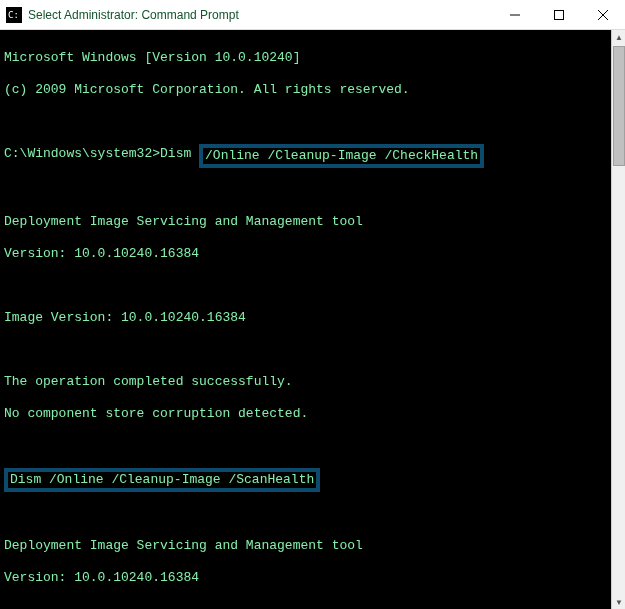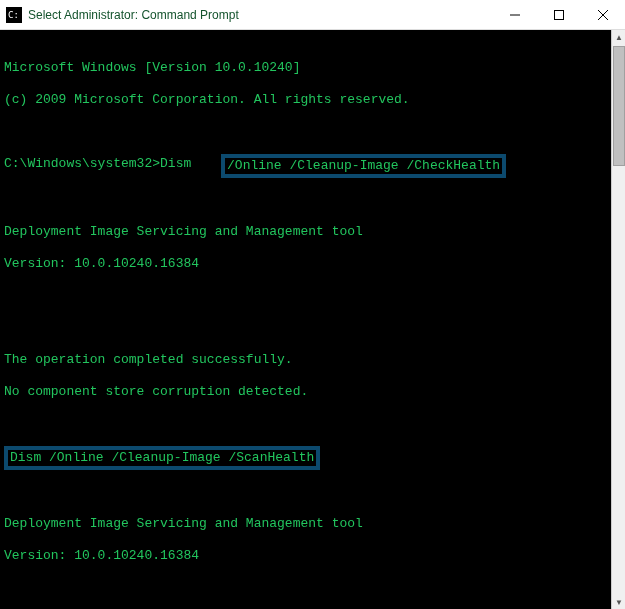--- a/index.html
+++ b/index.html
@@ -44,25 +44,25 @@
       font-size: 12px;
       color: #000;
     }
     .terminal-wrap {
       position: relative;
       height: 579px;
       background: #000;
     }
     .terminal {
       background: #000;
-      color: #22c55e;
+      color: #86efac;
       font-family: "Consolas", "Courier New", monospace;
       font-size: 13px;
       line-height: 16px;
-      padding: 14px 4px;
+      padding: 4px 4px;
       height: 100%;
       width: 526px;
       overflow: hidden;
       white-space: pre;
     }
     .scrollbar {
       position: absolute;
       right: 0;
       top: 0;
       width: 14px;
@@ -85,21 +85,21 @@
       width: 14px;
       height: 14px;
       display: flex;
       align-items: center;
       justify-content: center;
       font-size: 8px;
       color: #555;
     }
     .scroll-arrow-up { top: 0; }
     .scroll-arrow-down { bottom: 0; }
-    .line { display: flex; gap: 22px; }
+    .line { display: flex; }
     .hl {
       border: 4px solid #0c4a6e;
       padding: 0 2px;
       margin: -2px 0;
       display: inline-block;
     }
   </style>
 </head>
 <body>
 
@@ -134,20 +134,21 @@
 <div class="terminal-wrap">
   <div class="terminal">
 <div>Microsoft Windows [Version 10.0.10240]</div>
 <div>(c) 2009 Microsoft Corporation. All rights reserved.</div>
 <div> </div>
 <div class="line"><span>C:\Windows\system32&gt;Dism </span><span class="hl">/Online /Cleanup-Image /CheckHealth</span></div>
 <div> </div>
 <div>Deployment Image Servicing and Management tool</div>
 <div>Version: 10.0.10240.16384</div>
 <div> </div>
+<div>Image Version: 10.0.10240.16384</div>
 <div> </div>
 <div>The operation completed successfully.</div>
 <div>No component store corruption detected.</div>
 <div> </div>
 <div class="line"><span class="hl">Dism /Online /Cleanup-Image /ScanHealth</span></div>
 <div> </div>
 <div>Deployment Image Servicing and Management tool</div>
 <div>Version: 10.0.10240.16384</div>
 <div> </div>
 

